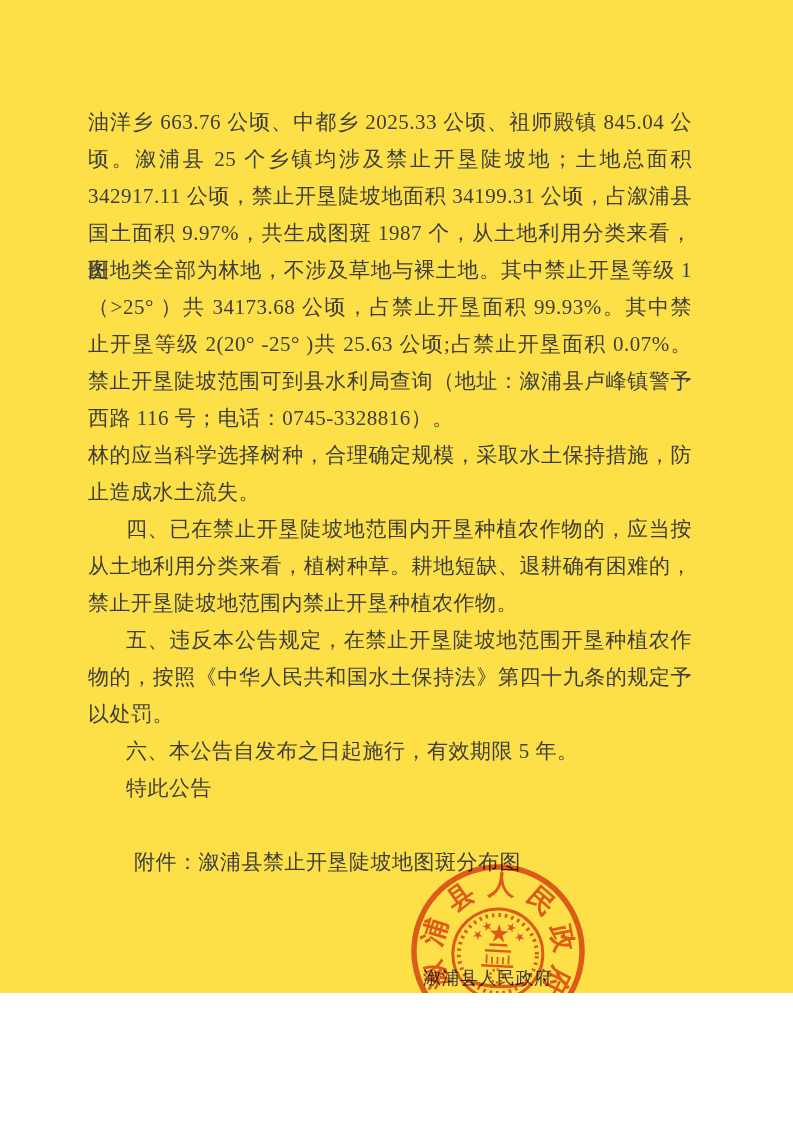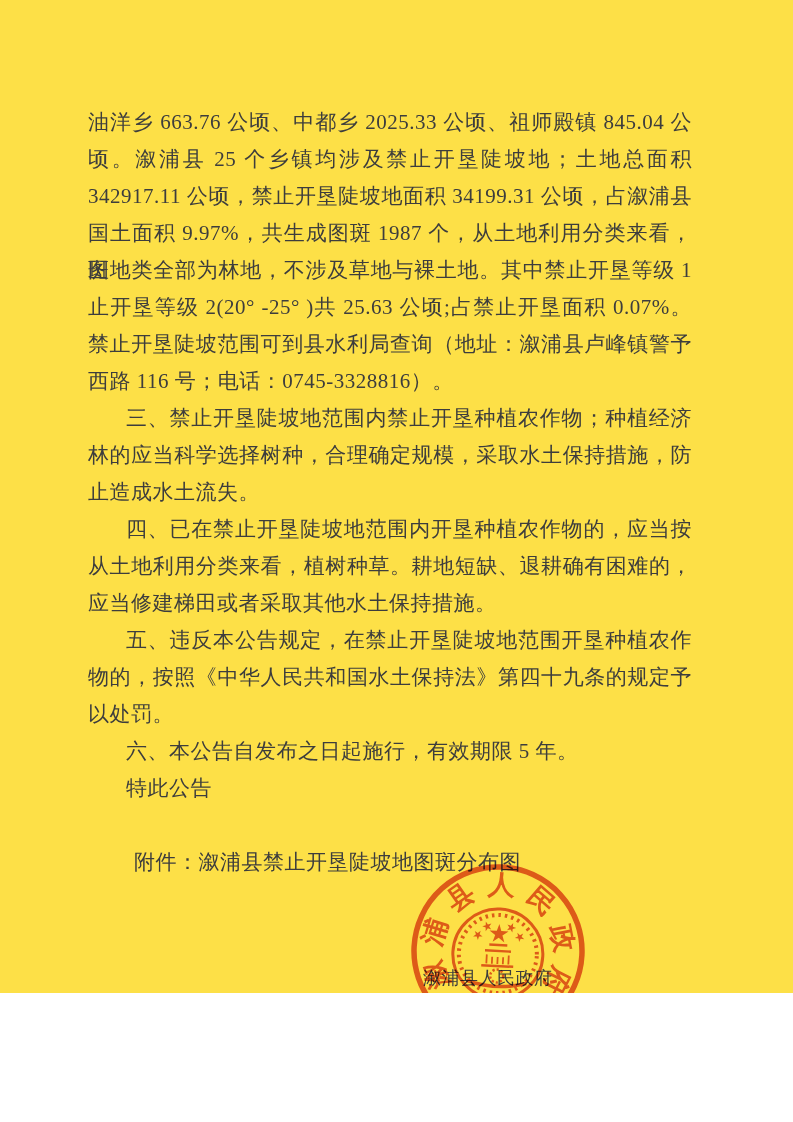--- a/index.html
+++ b/index.html
@@ -91,29 +91,29 @@
 <body>
 
 <div class="page">
 
   <div class="body-text">
     <div class="ln j">油洋乡 663.76 公顷、中都乡 2025.33 公顷、祖师殿镇 845.04 公</div>
     <div class="ln j">顷。溆浦县 25 个乡镇均涉及禁止开垦陡坡地；土地总面积</div>
     <div class="ln j">342917.11 公顷，禁止开垦陡坡地面积 34199.31 公顷，占溆浦县</div>
     <div class="ln j">国土面积 9.97%，共生成图斑 1987 个，从土地利用分类来看，图</div>
     <div class="ln j">斑地类全部为林地，不涉及草地与裸土地。其中禁止开垦等级 1</div>
+    <div class="ln j">（&gt;25° ）共 34173.68 公顷，占禁止开垦面积 99.93%。其中禁</div>
     <div class="ln j">止开垦等级 2(20° -25° )共 25.63 公顷;占禁止开垦面积 0.07%。</div>
     <div class="ln j">禁止开垦陡坡范围可到县水利局查询（地址：溆浦县卢峰镇警予</div>
     <div class="ln plain">西路 116 号；电话：0745-3328816）。</div>
-    <div class="ln j ind">三、禁止开垦陡坡地范围内禁止开垦种植农作物；种植经济</div>
     <div class="ln j">林的应当科学选择树种，合理确定规模，采取水土保持措施，防</div>
     <div class="ln plain">止造成水土流失。</div>
     <div class="ln j ind">四、已在禁止开垦陡坡地范围内开垦种植农作物的，应当按</div>
     <div class="ln j">从土地利用分类来看，植树种草。耕地短缺、退耕确有困难的，</div>
-    <div class="ln plain">应当修建梯田或者采取其他水土保持措施。</div>
+    <div class="ln plain">禁止开垦陡坡地范围内禁止开垦种植农作物。</div>
     <div class="ln j ind">五、违反本公告规定，在禁止开垦陡坡地范围开垦种植农作</div>
     <div class="ln j">物的，按照《中华人民共和国水土保持法》第四十九条的规定予</div>
     <div class="ln plain">以处罚。</div>
     <div class="ln plain ind">六、本公告自发布之日起施行，有效期限 5 年。</div>
     <div class="ln plain ind">特此公告</div>
     <div class="ln plain"></div>
     <div class="ln plain ind2">附件：溆浦县禁止开垦陡坡地图斑分布图</div>
   </div>
 
   <div class="sig">溆浦县人民政府</div>

